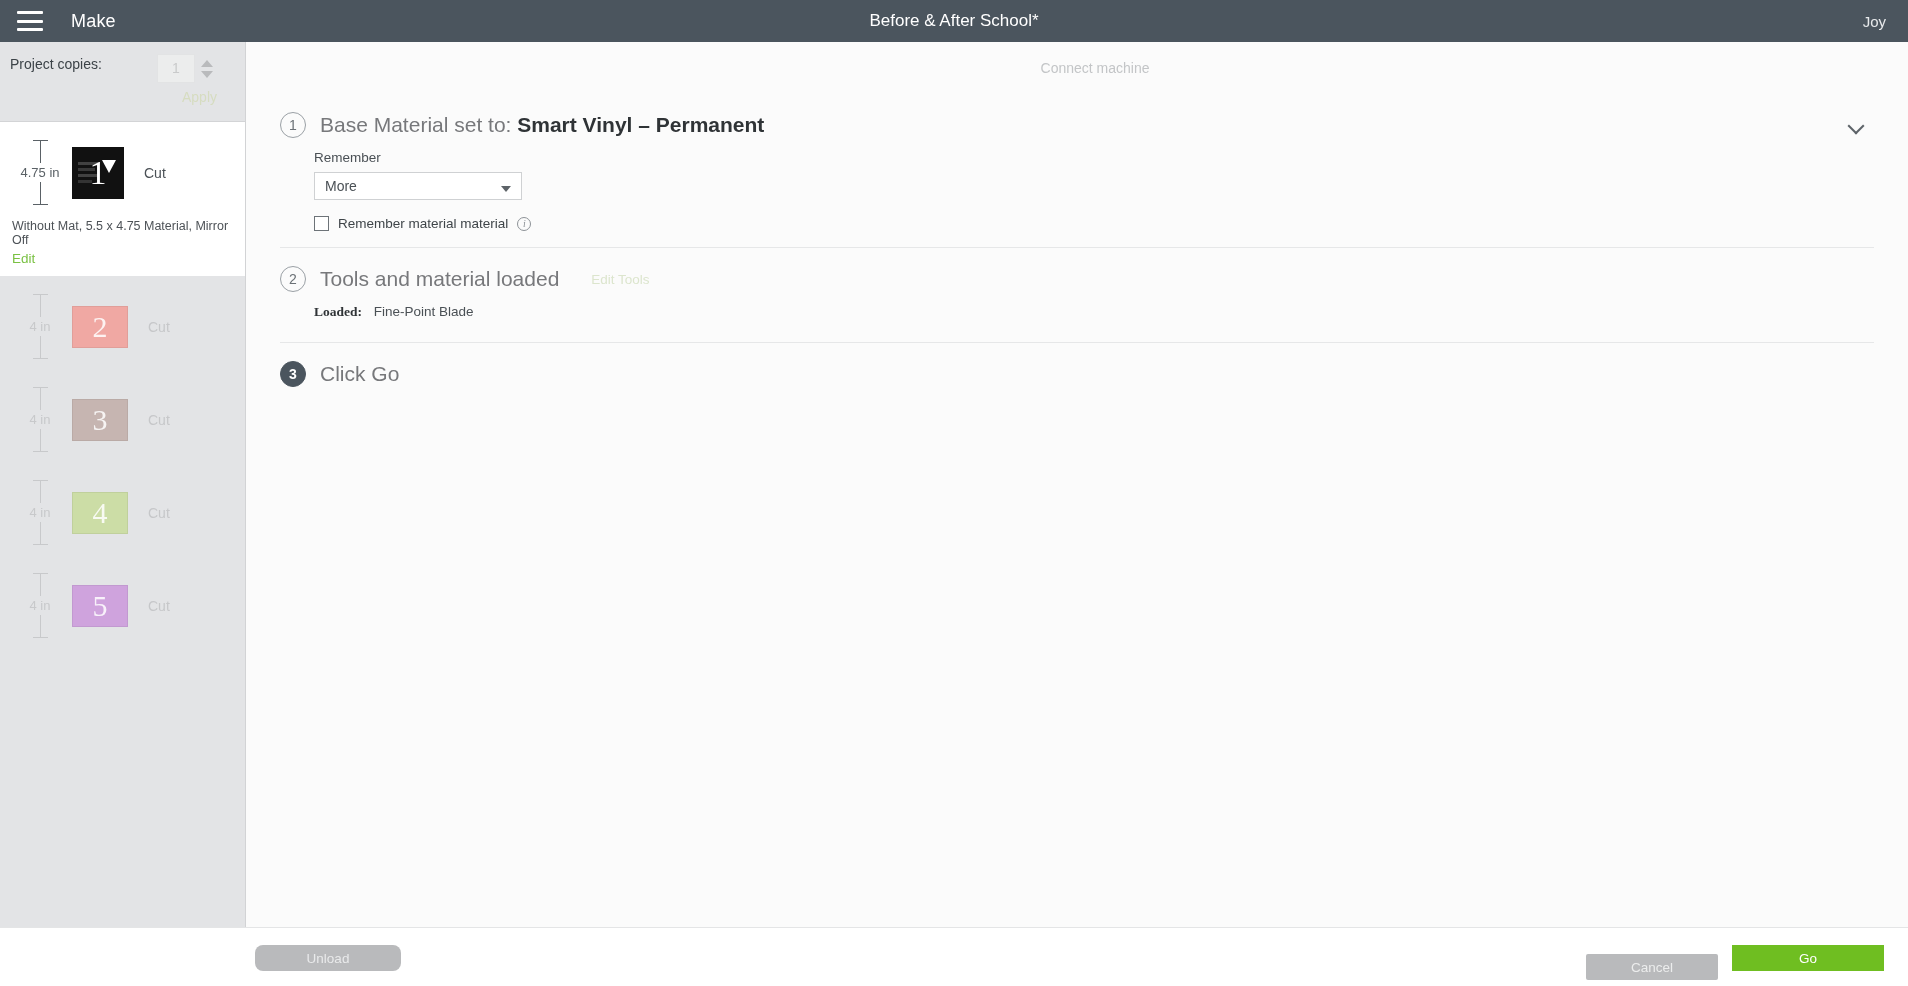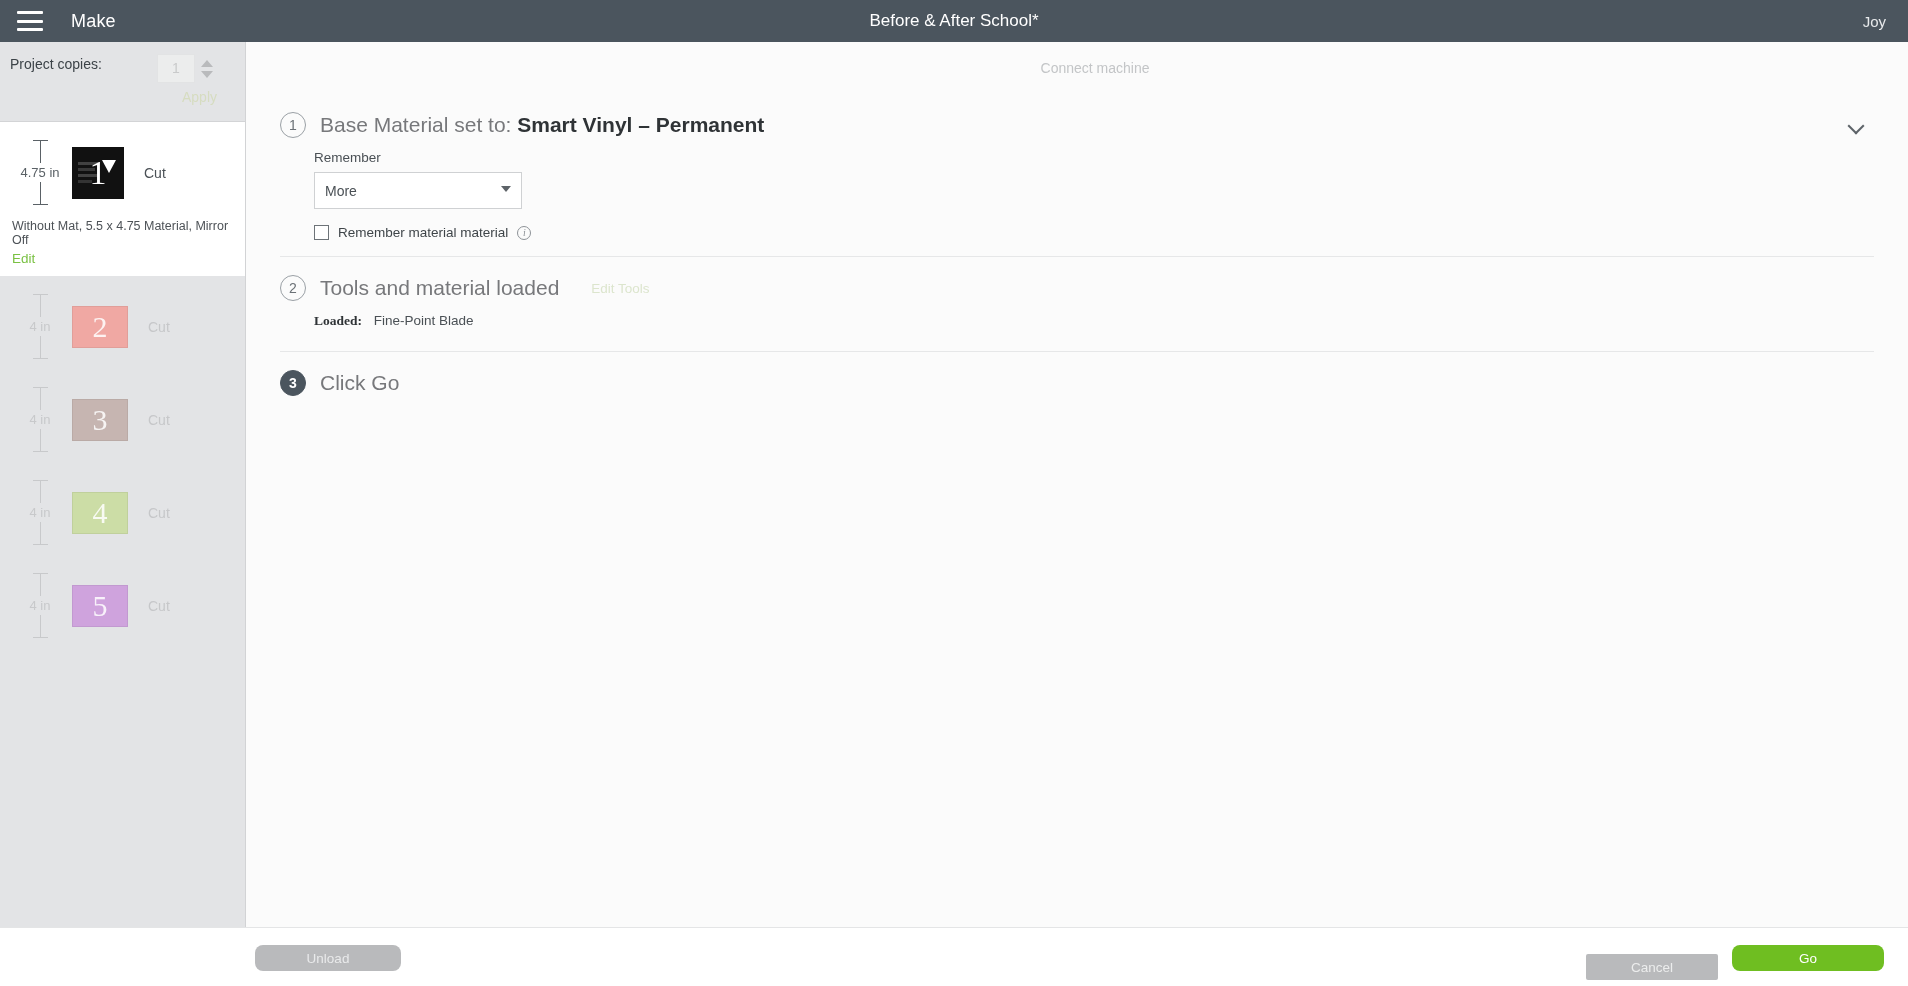--- a/index.html
+++ b/index.html
@@ -203,21 +203,21 @@
   }
   .chevron::before {
     content: ""; position: absolute; left: 2px; top: 2px;
     width: 10px; height: 10px;
     border-right: 2px solid #5d6368; border-bottom: 2px solid #5d6368;
     transform: rotate(45deg);
   }
   .step-body { padding-left: 34px; padding-bottom: 16px; }
   .field-label { font-size: 13.5px; color: #4a5055; margin-bottom: 7px; }
   .select-box {
-    width: 208px; height: 37px;
+    width: 208px; height: 28px;
     background: #ffffff; border: 1px solid #cfd1d3;
     display: flex; align-items: center;
     padding: 0 10px;
     font-size: 14px; color: #4a5055;
     position: relative; cursor: pointer;
   }
   .select-caret {
     position: absolute; right: 10px; top: 13px;
     width: 0; height: 0;
     border-left: 5px solid transparent; border-right: 5px solid transparent;
@@ -261,21 +261,21 @@
     background: #b9babc; color: #e9eaeb; border-radius: 8px;
   }
   .btn-cancel {
     position: absolute; right: 190px; top: 26px;
     width: 132px;
     background: #b9babc; color: #eceded; border-radius: 2px;
   }
   .btn-go {
     position: absolute; right: 24px; top: 17px;
     width: 152px;
-    background: #6fbe21; color: #ffffff; border-radius: 8px;
+    background: #6fbe21; color: #ffffff; border-radius: 0;
   }
 </style>
 </head>
 <body>
 
 <div id="app">
 
   <div class="titlebar">
     <div class="hamburger">
       <span></span>

